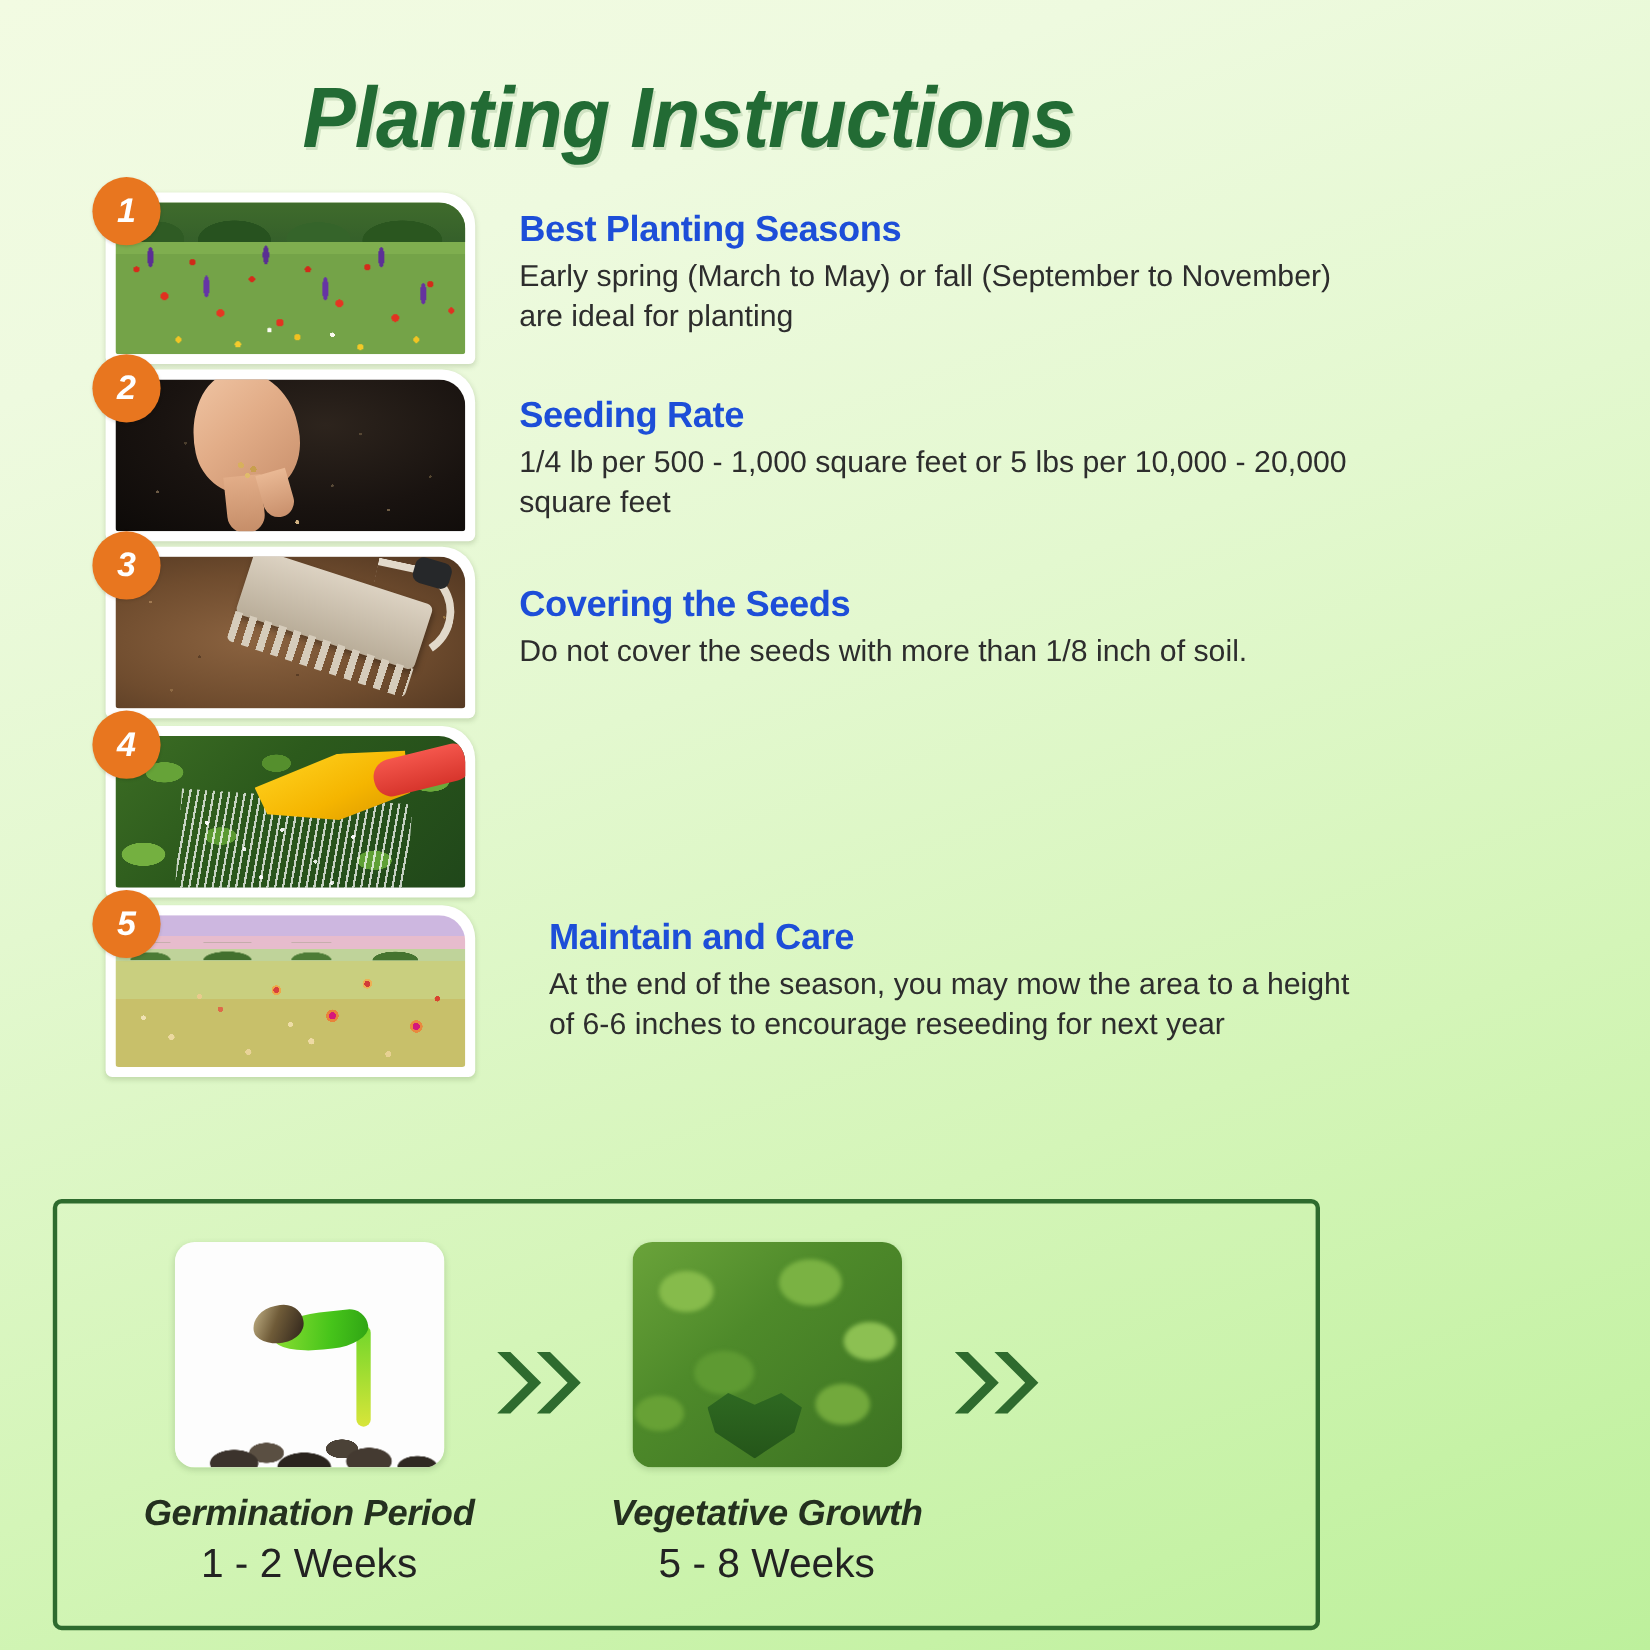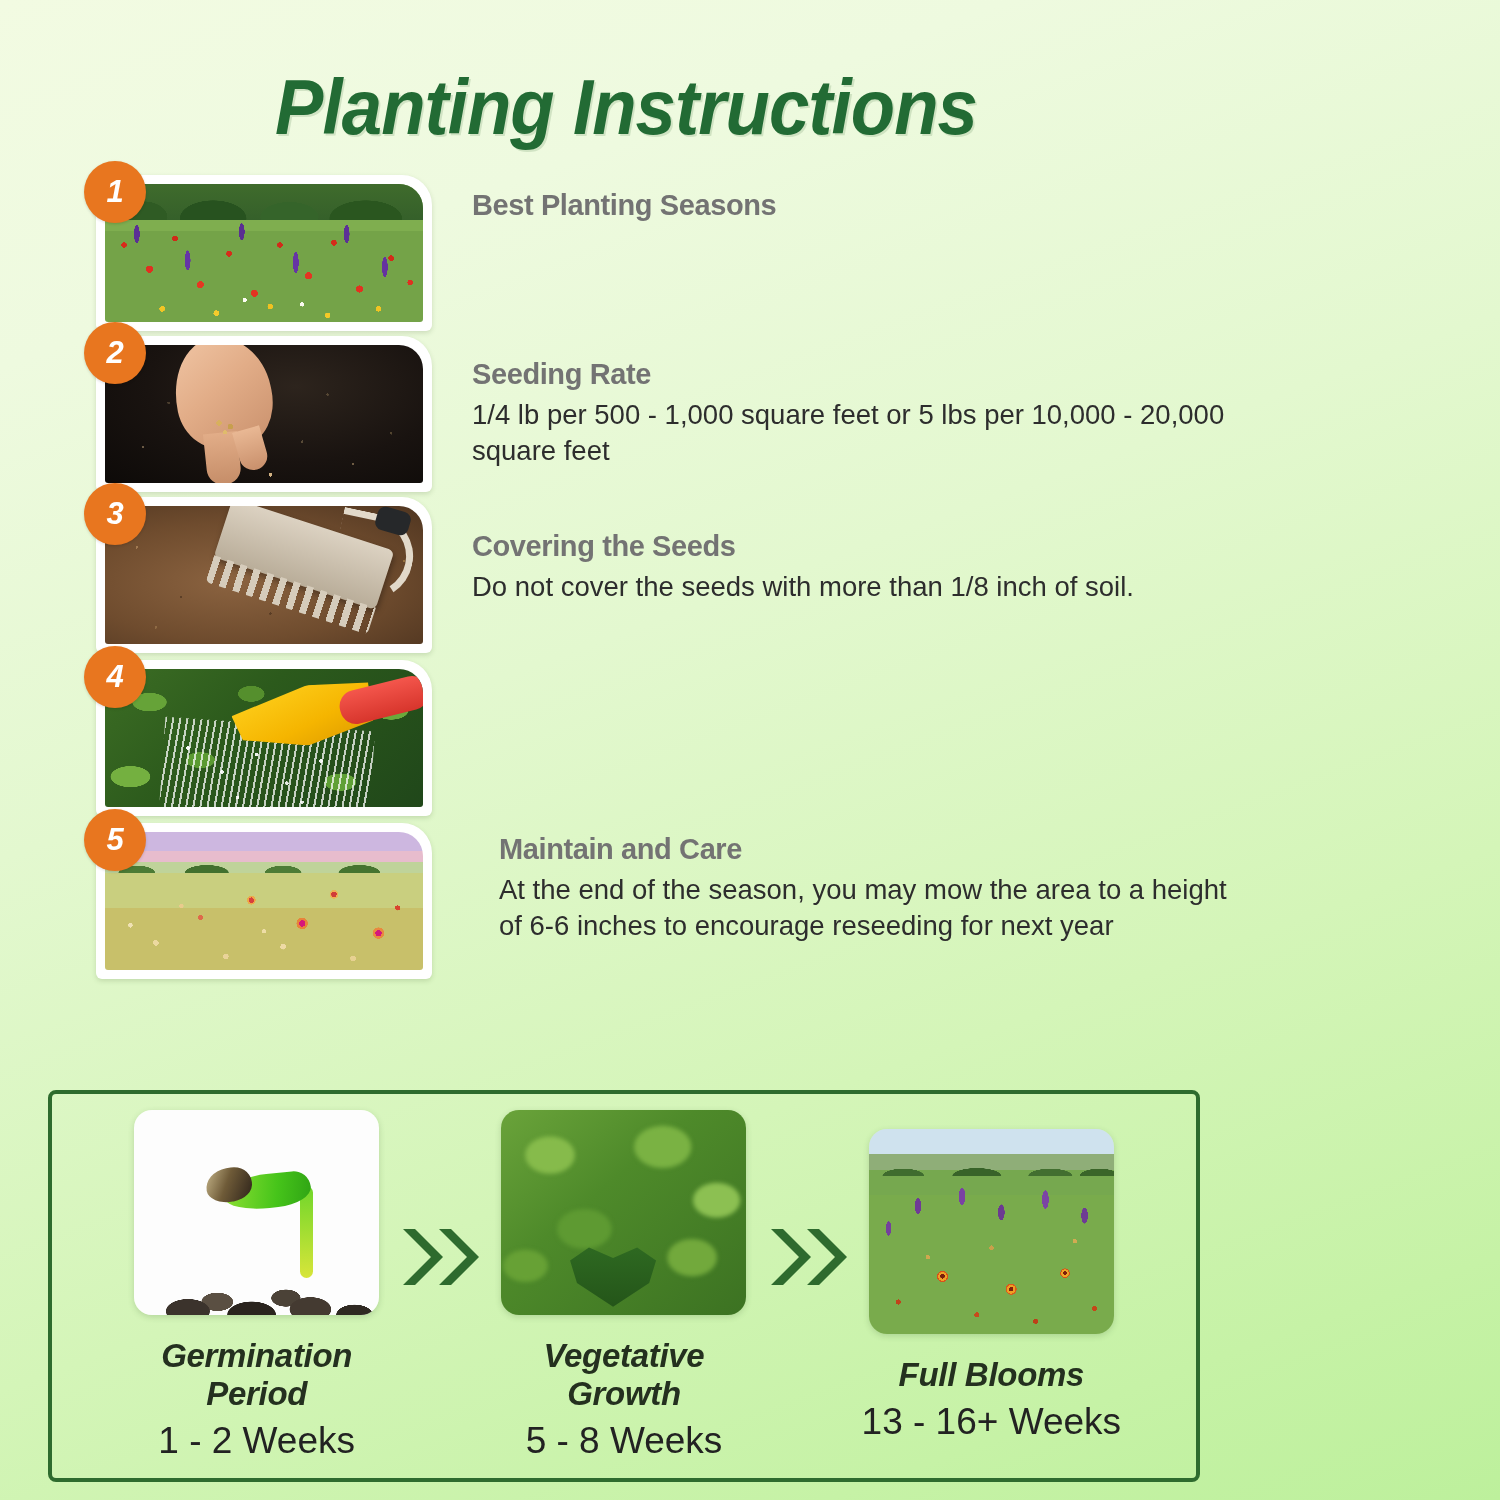--- a/index.html
+++ b/index.html
@@ -53,23 +53,23 @@
     color: #fff;
     font-size: 31px;
     font-weight: bold;
     font-style: italic;
     display: flex; align-items: center; justify-content: center;
     z-index: 6;
     box-shadow: 0 1px 3px rgba(0,0,0,0.15);
   }
   .step-text { padding-left: 40px; padding-top: 8px; }
   .step-head {
-    font-size: 29px;
+    font-size: 33px;
     font-weight: bold;
-    color: #737373;
+    color: #1d4ed8;
     letter-spacing: -0.4px;
     margin-bottom: 6px;
   }
   .step-body {
     font-size: 27.5px;
     line-height: 1.32;
     color: #2d2d2d;
     max-width: 950px;
   }
 
@@ -427,20 +427,21 @@
       <div class="step-media">
         <div class="badge">1</div>
         <div class="photo-frame">
           <div class="photo">
             <div class="art art-meadow1"></div>
           </div>
         </div>
       </div>
       <div class="step-text">
         <div class="step-head">Best Planting Seasons</div>
+        <div class="step-body">Early spring (March to May) or fall (September to November) are ideal for planting</div>
       </div>
     </div>
 
     <div class="step s2">
       <div class="step-media">
         <div class="badge">2</div>
         <div class="photo-frame">
           <div class="photo">
             <div class="art art-sowing">
               <div class="hand"></div>
@@ -537,23 +538,16 @@
       <div class="tl-value">5 - 8 Weeks</div>
     </div>
 
     <div class="chev">
       <svg width="86" height="72" viewBox="0 0 86 72" aria-hidden="true">
         <path d="M6 8 L34 36 L6 64 L18 64 L46 36 L18 8 Z" fill="#2e6b2e"></path>
         <path d="M42 8 L70 36 L42 64 L54 64 L82 36 L54 8 Z" fill="#2e6b2e"></path>
       </svg>
     </div>
 
-    <div class="tl-stage">
-      <div class="tl-photo">
-        <div class="art art-bloom"></div>
-      </div>
-      <div class="tl-label">Full Blooms</div>
-      <div class="tl-value">13 - 16+ Weeks</div>
-    </div>
 
   </div>
 
 </div>
 
 </body></html>

